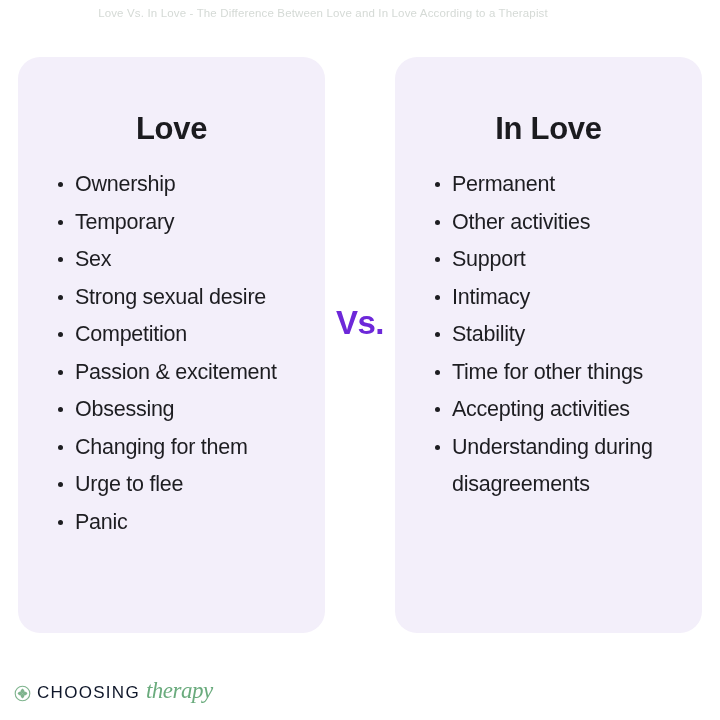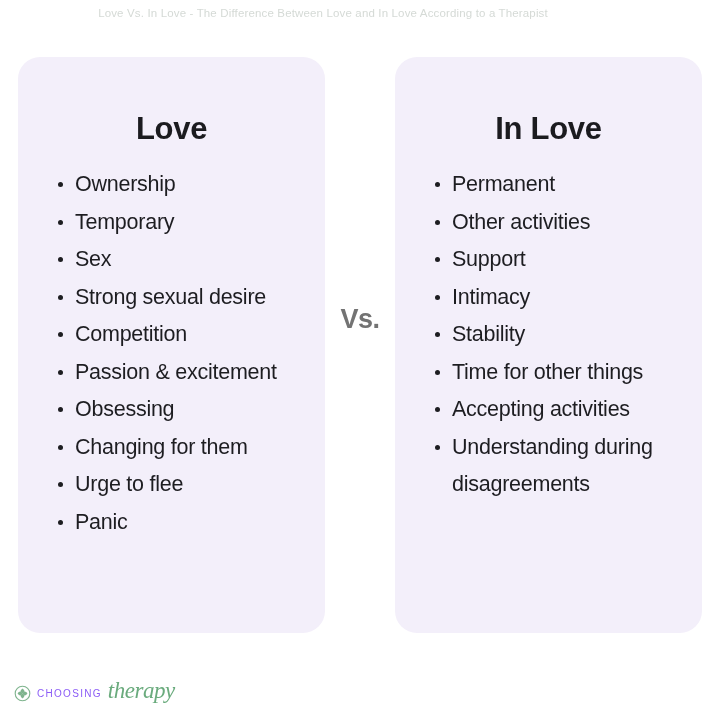--- a/index.html
+++ b/index.html
@@ -88,46 +88,46 @@
     display: block;
   }
 
   
   .vs-badge {
     position: absolute;
     left: 325px;
     top: 247px;
     width: 70px;
     text-align: center;
-    font-size: 27px;
+    font-size: 33px;
     font-weight: bold;
-    color: #737373;
+    color: #6d28d9;
     letter-spacing: -0.5px;
     font-family: "Liberation Sans", sans-serif;
   }
 
   
   .brand {
     position: absolute;
     left: 14px;
     bottom: 14px;
     display: flex;
     align-items: center;
     height: 26px;
   }
   .brand-mark {
     width: 17px;
     height: 17px;
     margin-right: 6px;
     flex: 0 0 auto;
   }
   .brand-choosing {
-    font-size: 10px;
+    font-size: 17px;
     letter-spacing: 1.3px;
-    color: #8b5cf6;
+    color: #0f172a;
     font-family: "Liberation Sans", sans-serif;
   }
   .brand-therapy {
     font-size: 23px;
     margin-left: 6px;
     color: #6aab7d;
     font-family: "Liberation Serif", serif;
     font-style: italic;
     letter-spacing: -0.5px;
     position: relative;

